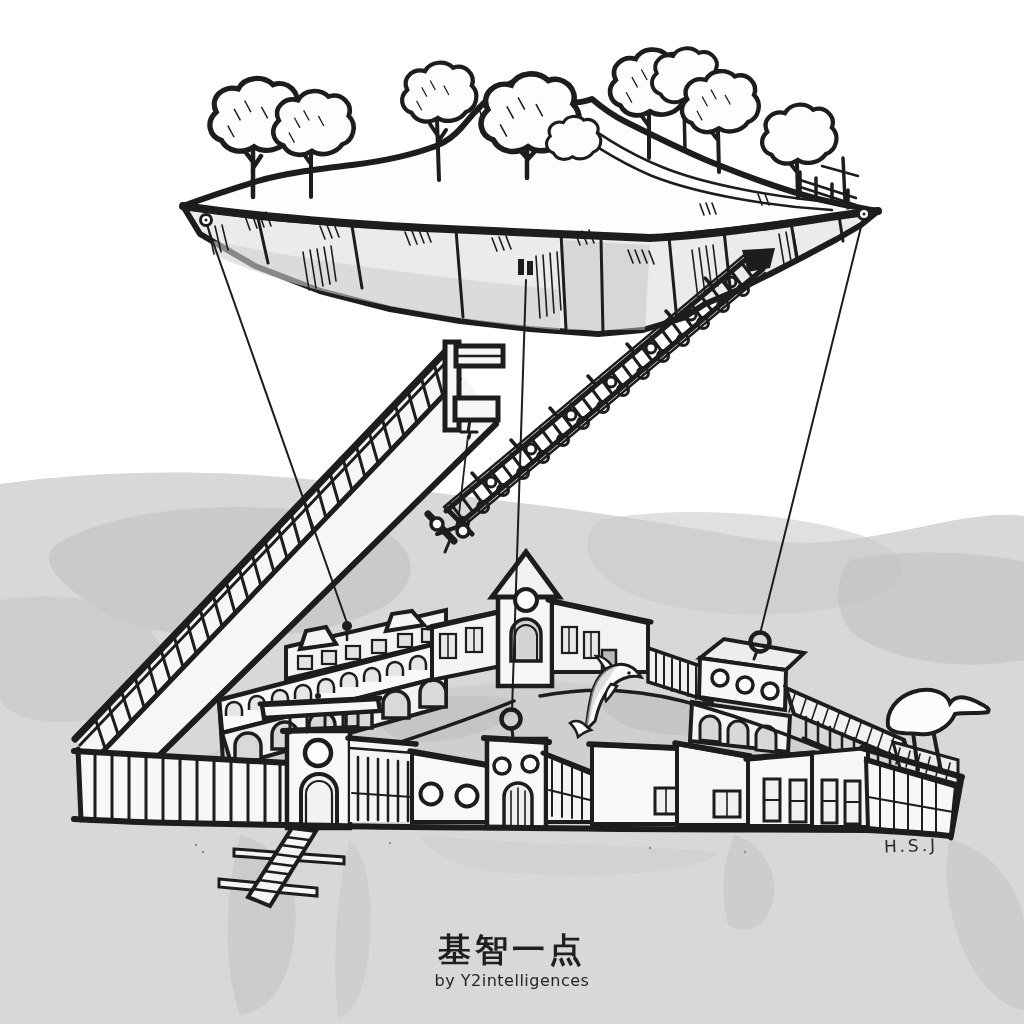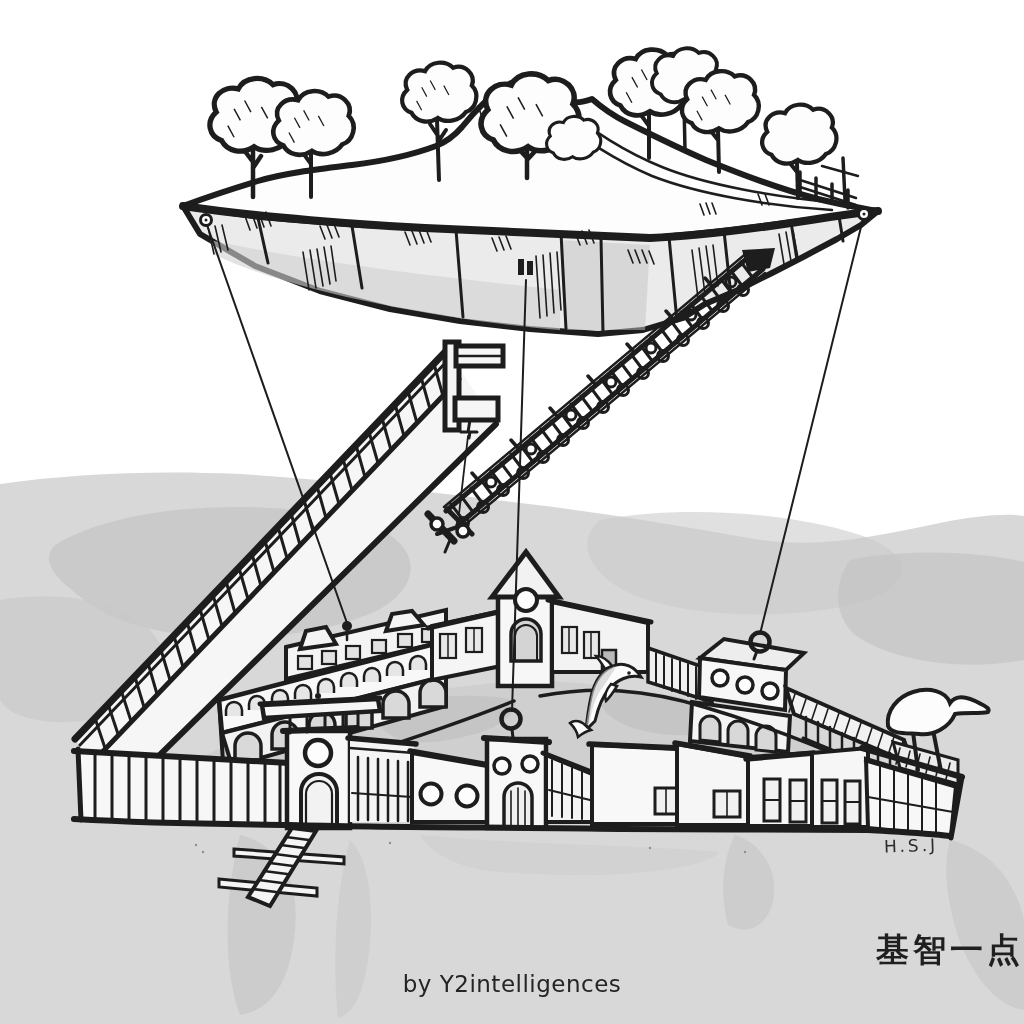--- a/index.html
+++ b/index.html
@@ -2,25 +2,25 @@
 <html><head>
 <meta charset="utf-8">
 <style>
   html,body{margin:0;padding:0;background:#ffffff;}
   .canvas{position:relative;width:1024px;height:1024px;background:#ffffff;overflow:hidden;
           font-family:"Liberation Sans", sans-serif;}
   .canvas svg{position:absolute;left:0;top:0;}
   .sig{position:absolute;left:884px;top:835px;width:90px;
        font-family:"DejaVu Sans", sans-serif;font-size:17px;letter-spacing:3px;
        color:#2b2b2b;transform:rotate(-2deg);}
-  .caption-title{position:absolute;left:0;right:0;top:928px;text-align:right;
+  .caption-title{position:absolute;left:0;right:0;top:928px;text-align:center;
        font-family:"DejaVu Sans", sans-serif;font-size:33px;letter-spacing:4px;
        font-weight:600;color:#1f1f1f;}
   .caption-byline{position:absolute;left:0;right:0;top:971px;text-align:center;
-       font-family:"DejaVu Sans", sans-serif;font-size:23px;letter-spacing:0.5px;
+       font-family:"DejaVu Sans", sans-serif;font-size:16px;letter-spacing:0.5px;
        font-weight:400;color:#242424;}
   .stroke{fill:none;stroke:#1d1d1d;stroke-linecap:round;stroke-linejoin:round;}
 </style>
 </head>
 <body>
 
 <div class="canvas">
 <svg width="1024" height="1024" viewBox="0 0 1024 1024">
   <defs>
     <path id="crown" d="M-30,8 C-42,4 -45,-10 -35,-19 C-42,-33 -28,-45 -14,-41 C-8,-53 10,-54 19,-45 C33,-50 46,-37 41,-24 C51,-14 46,3 34,7 C27,17 11,21 1,14 C-11,22 -25,18 -30,8 Z"></path>

